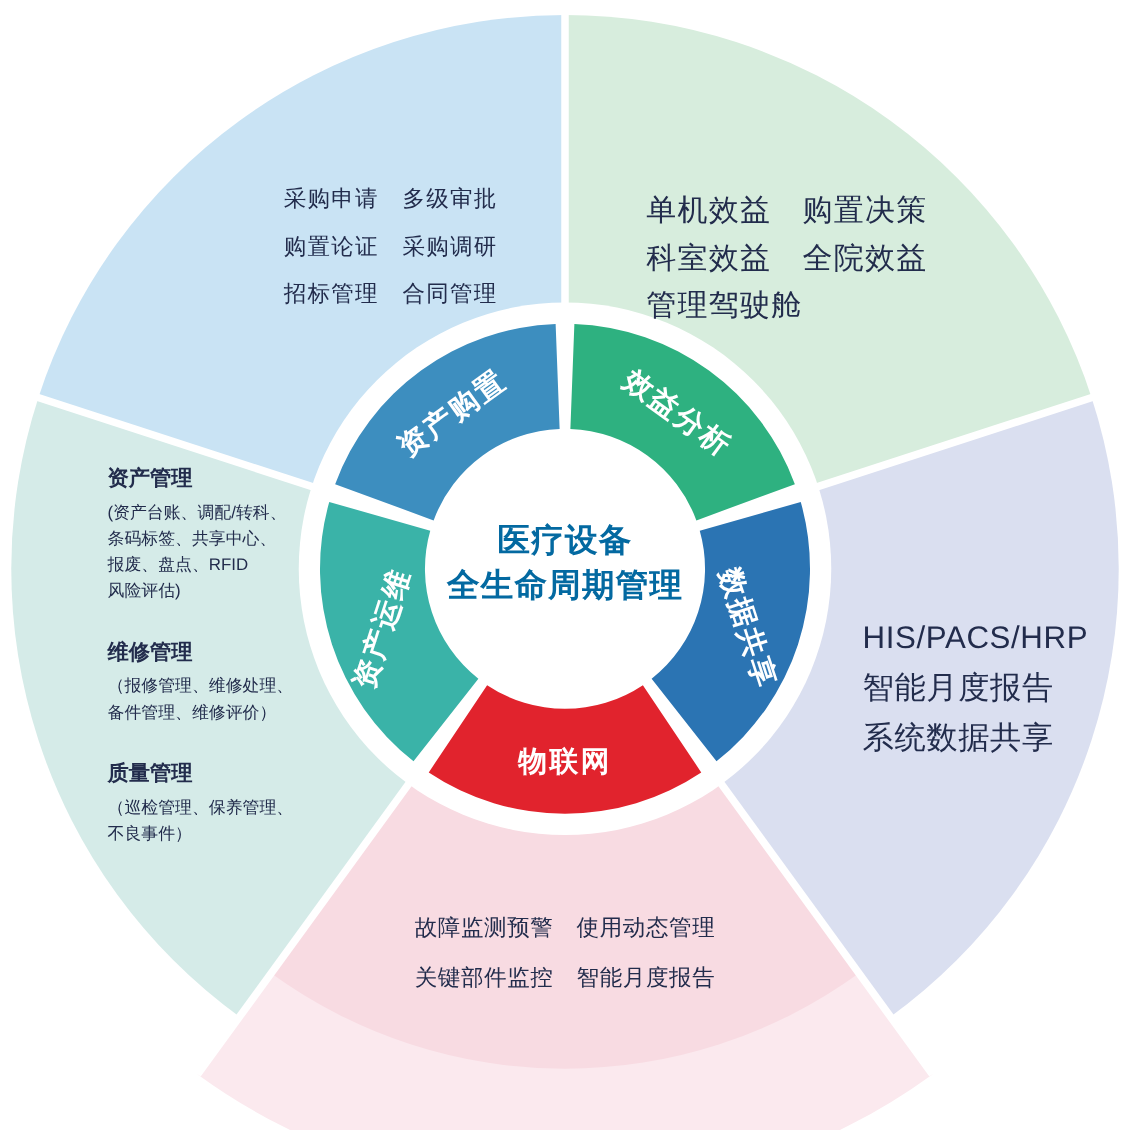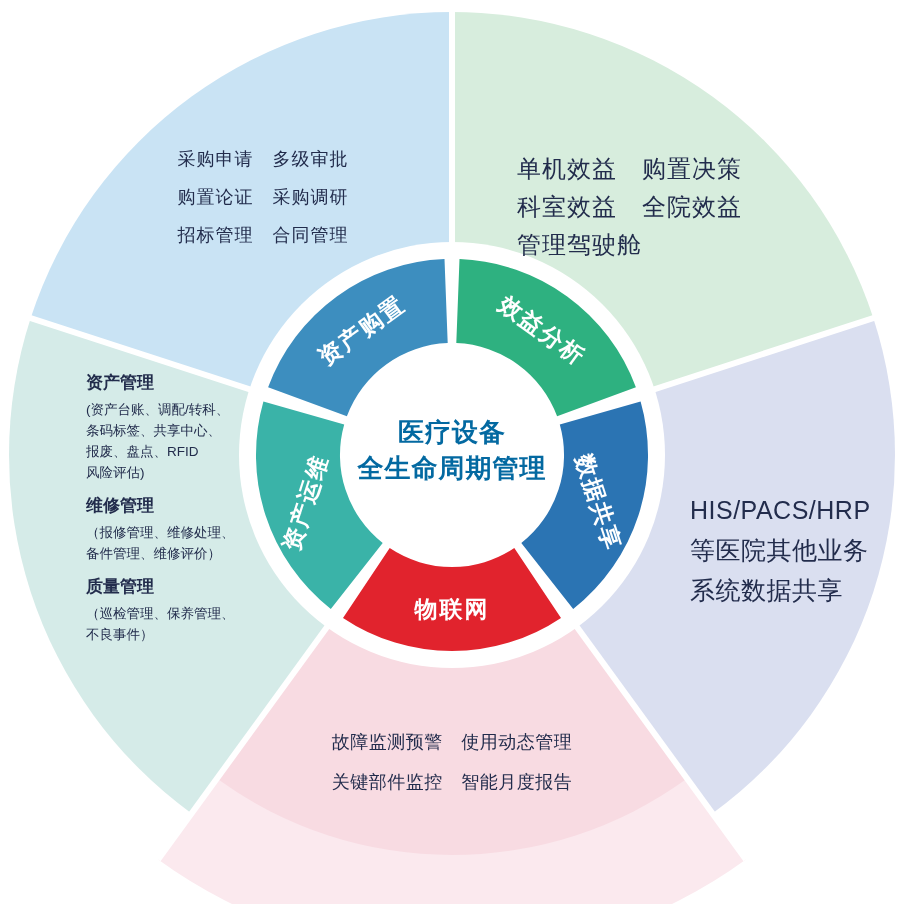--- a/index.html
+++ b/index.html
@@ -27,21 +27,21 @@
     text-align: center;
     color: #0369a1;
     font-size: 26px;
     line-height: 36px;
     font-weight: 700;
     letter-spacing: 1px;
   }
   .region { position: absolute; color: #222c4c; }
   .region-purchase {
     left: 128px; top: 140px; width: 270px;
-    text-align: center;
+    text-align: right;
     font-size: 18px; line-height: 38px; letter-spacing: 1px;
   }
   .region-benefit {
     left: 517px; top: 150px; width: 280px;
     font-size: 24px; line-height: 38px; letter-spacing: 1px;
   }
   .region-data {
     left: 690px; top: 490px; width: 210px;
     font-size: 25px; line-height: 40px; letter-spacing: 0.5px;
   }
@@ -50,21 +50,21 @@
     text-align: center;
     font-size: 18px; line-height: 40px; letter-spacing: 0.5px;
   }
   .region-ops {
     left: 86px; top: 372px; width: 200px;
     font-size: 13.5px; line-height: 21px;
   }
   .ops-heading {
     font-size: 17px; font-weight: 700; line-height: 22px; margin-bottom: 5px;
   }
-  .ops-heading.mt { margin-top: 12px; }
+  .ops-heading.mt { margin-top: 28px; }
 </style>
 </head>
 <body>
 
 <div class="stage">
 
   <svg id="wheel" width="904" height="904" viewBox="0 0 904 904">
       <path d="M 452 455 L 745.9 859.5 A 500 500 0 0 1 158.1 859.5 Z" fill="#fbe9ee"></path>
       <path d="M 452 455 L 452.0 12.0 A 443 443 0 0 1 873.3 318.1 Z" fill="#d7eddd"></path>
       <path d="M 452 455 L 873.3 318.1 A 443 443 0 0 1 712.4 813.4 Z" fill="#dadff0"></path>
@@ -101,21 +101,21 @@
   </div>
 
   <div class="region region-benefit">
     <div>单机效益　购置决策</div>
     <div>科室效益　全院效益</div>
     <div>管理驾驶舱</div>
   </div>
 
   <div class="region region-data">
     <div>HIS/PACS/HRP</div>
-    <div>等医院其他业务</div>
+    <div>智能月度报告</div>
     <div>系统数据共享</div>
   </div>
 
   <div class="region region-iot">
     <div>故障监测预警　使用动态管理</div>
     <div>关键部件监控　智能月度报告</div>
   </div>
 
   <div class="region region-ops">
     <div class="ops-heading">资产管理</div>

